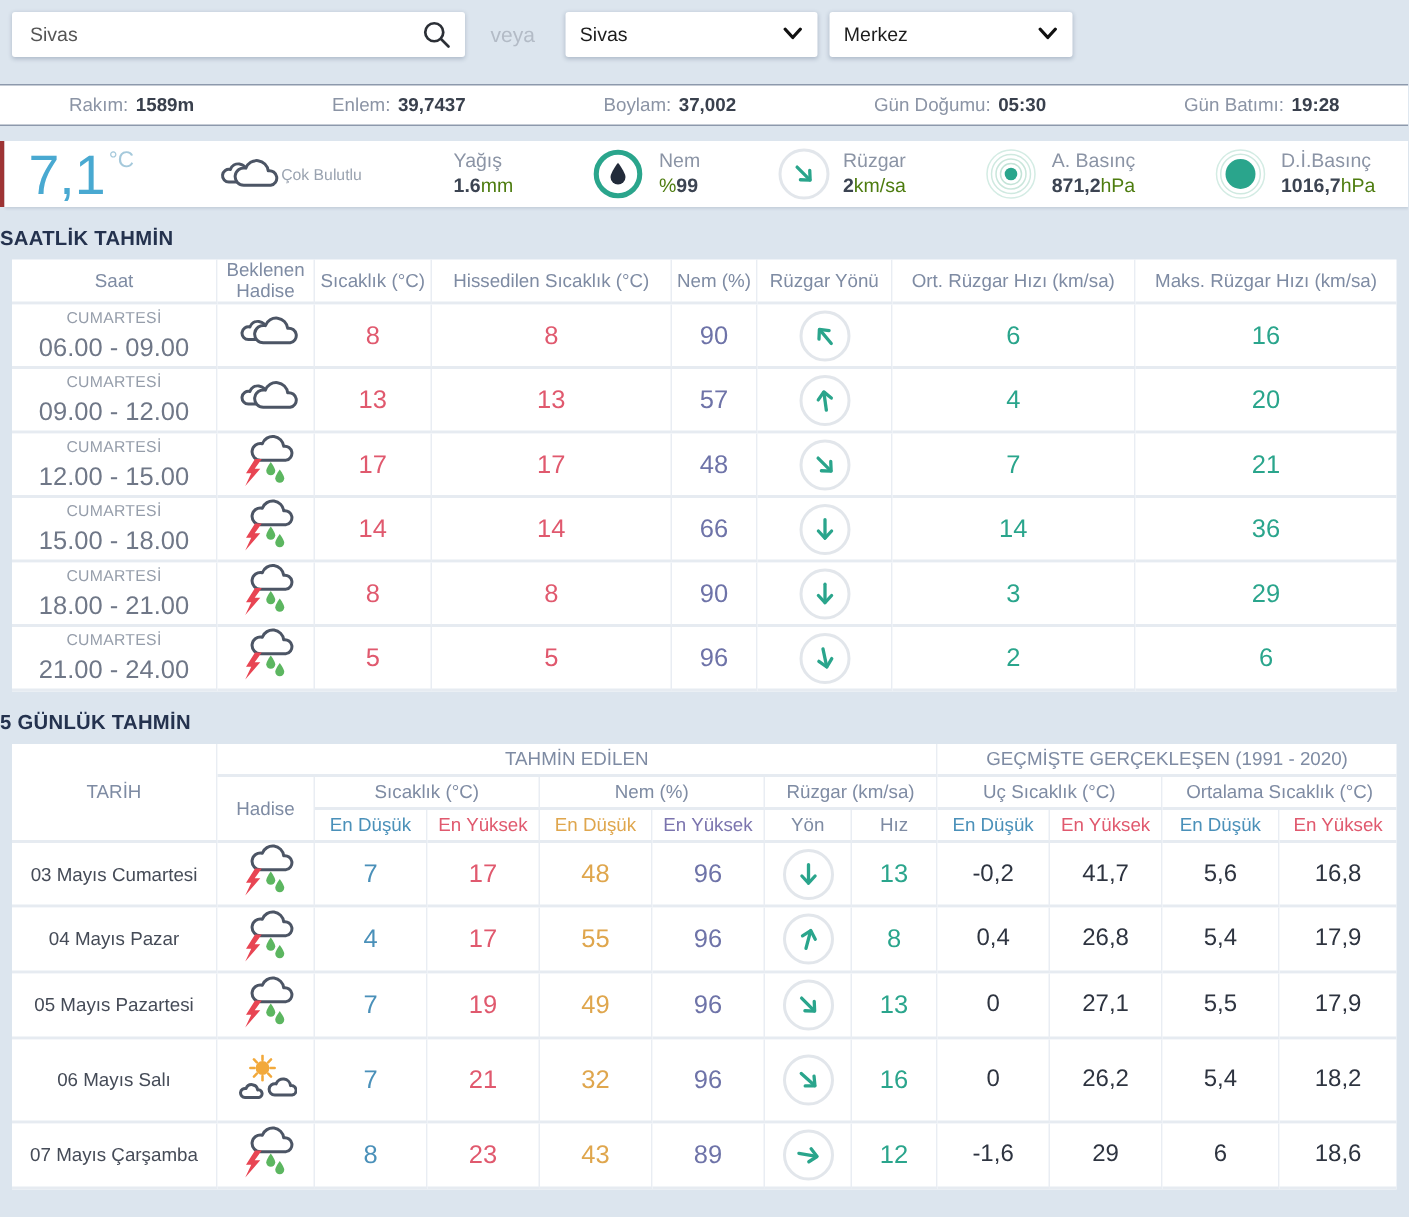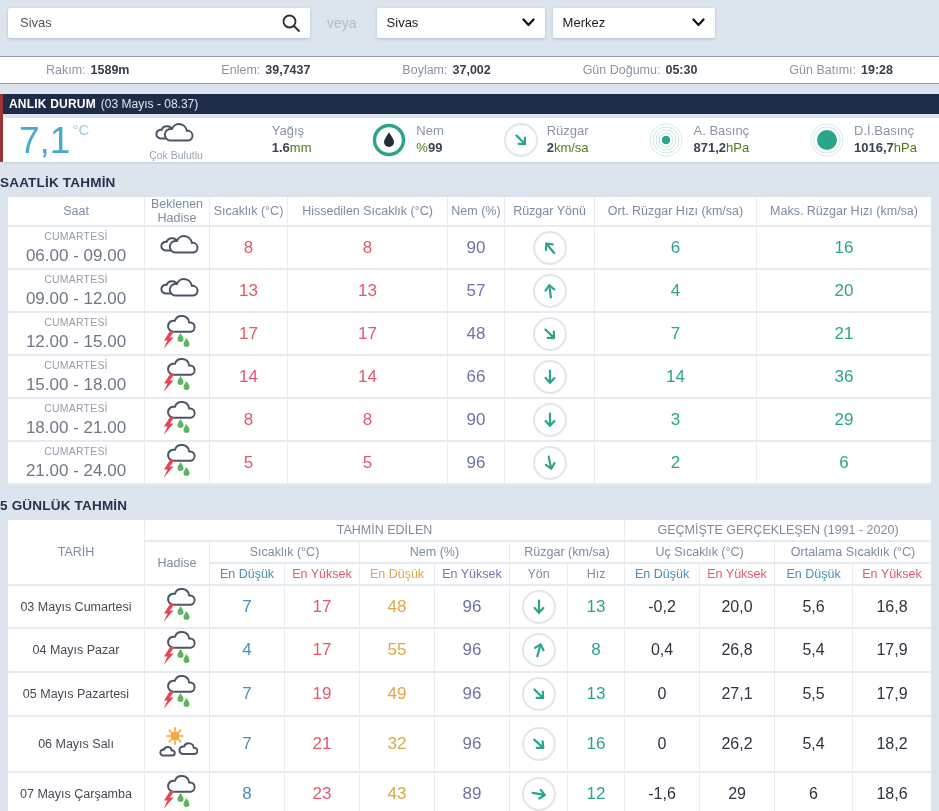--- a/index.html
+++ b/index.html
@@ -28,21 +28,21 @@
 
   
   .current-wrap { margin-top:10px; border-left:3px solid #9e3434; }
   .anlik-bar { height:20px; background:#1e2c47; color:#fff; display:flex; align-items:center; padding-left:6px; font-size:12px; }
   .anlik-bar .t1 { font-weight:bold; letter-spacing:.2px; }
   .anlik-bar .t2 { margin-left:5px; color:#dfe5ef; }
   .current-panel { background:#fff; margin-top:4px; height:44px; display:flex; align-items:center;
                    justify-content:space-between; padding:0 22px 0 16px; box-shadow:0 1px 2px rgba(40,60,90,.15); }
   .big-temp { font-size:37px; color:#49a9d1; line-height:1; }
   .big-temp .unit { font-size:15px; color:#a5c9db; vertical-align:18px; margin-left:2px; }
-  .cond-group { display:flex; flex-direction:column; align-items:flex-start; }
+  .cond-group { display:flex; flex-direction:row; align-items:center; }
   .cond-caption { color:#9aa3b0; font-size:10.5px; margin-top:2px; }
   .metric { display:flex; align-items:center; }
   .metric .txt { margin-left:9px; font-size:13px; line-height:1.3; }
   .metric .lbl { color:#8b94a5; }
   .metric .v { color:#3c4452; font-weight:bold; }
   .metric .u { color:#4d7c0f; font-weight:normal; }
   .dircircle { display:inline-flex; width:34px; height:34px; border:2px solid #e2e6eb; border-radius:50%;
                align-items:center; justify-content:center; background:#fff; }
 
   
@@ -102,24 +102,20 @@
 
   <div class="infobar">
       <div class="info-item"><span class="lbl">Rakım:</span><span class="val">1589m</span></div>
       <div class="info-item"><span class="lbl">Enlem:</span><span class="val">39,7437</span></div>
       <div class="info-item"><span class="lbl">Boylam:</span><span class="val">37,002</span></div>
       <div class="info-item"><span class="lbl">Gün Doğumu:</span><span class="val">05:30</span></div>
       <div class="info-item"><span class="lbl">Gün Batımı:</span><span class="val">19:28</span></div>
     </div>
 
   <div class="current-wrap">
-    <div class="anlik-bar">
-      <span class="t1">ANLIK DURUM</span>
-      <span class="t2">(03 Mayıs - 08.37)</span>
-    </div>
     <div class="current-panel">
       <div class="big-temp">
         <span>7,1</span><span class="unit">°C</span>
       </div>
       <div class="cond-group">
         <span class="iconwrap" id="cond-icon">
             <span class="iconwrap">
     <svg width="46" height="27" viewBox="0 0 50 29">
       <path d="M41.5 24H18.5A7.5 7.5 0 1 1 20.1 9.2A10 10 0 0 1 39.4 11.5A6.3 6.3 0 0 1 41.5 24Z" transform="scale(0.62) translate(2,8)" fill="#fff" stroke="#4c5565" stroke-width="2" vector-effect="non-scaling-stroke" stroke-linejoin="round"></path>
       <path d="M41.5 24H18.5A7.5 7.5 0 1 1 20.1 9.2A10 10 0 0 1 39.4 11.5A6.3 6.3 0 0 1 41.5 24Z" transform="translate(8,2) scale(0.84)" fill="#fff" stroke="#4c5565" stroke-width="2" vector-effect="non-scaling-stroke" stroke-linejoin="round"></path>
@@ -422,21 +418,21 @@
     <td class="num orange">48</td>
     <td class="num purple">96</td>
     <td><span class="dircircle">
               <svg width="20" height="20" viewBox="0 0 20 20" style="transform:rotate(180deg)">
     <line x1="10" y1="16.5" x2="10" y2="4.5" stroke="#2aa58c" stroke-width="2.2" stroke-linecap="round"></line>
     <polyline points="5.6,9 10,4.2 14.4,9" fill="none" stroke="#2aa58c" stroke-width="2.2" stroke-linecap="round" stroke-linejoin="round"></polyline>
   </svg>
             </span></td>
     <td class="num teal">13</td>
     <td class="hist">-0,2</td>
-    <td class="hist">20,0</td>
+    <td class="hist">41,7</td>
     <td class="hist">5,6</td>
     <td class="hist">16,8</td>
         </tr>
         <tr style="height: 44px;">
     <td class="date-cell">04 Mayıs Pazar</td>
     <td><span class="iconwrap">
     <svg width="38" height="36" viewBox="0 0 38 36">
       <path d="M41.5 24H18.5A7.5 7.5 0 1 1 20.1 9.2A10 10 0 0 1 39.4 11.5A6.3 6.3 0 0 1 41.5 24Z" transform="translate(2,0) scale(0.74)" fill="#fff" stroke="#4c5565" stroke-width="2" vector-effect="non-scaling-stroke" stroke-linejoin="round"></path>
       <polygon points="12,17 6,26.5 9.5,26.5 5.5,35 15.5,23.5 11.8,23.5 16.5,17" fill="#e84553"></polygon>
       <path d="M22.5 19c-1.9 2.8-3 4.5-3 5.9a3 3 0 0 0 6 0c0-1.4-1.1-3.1-3-5.9Z" fill="#5cb660"></path>

